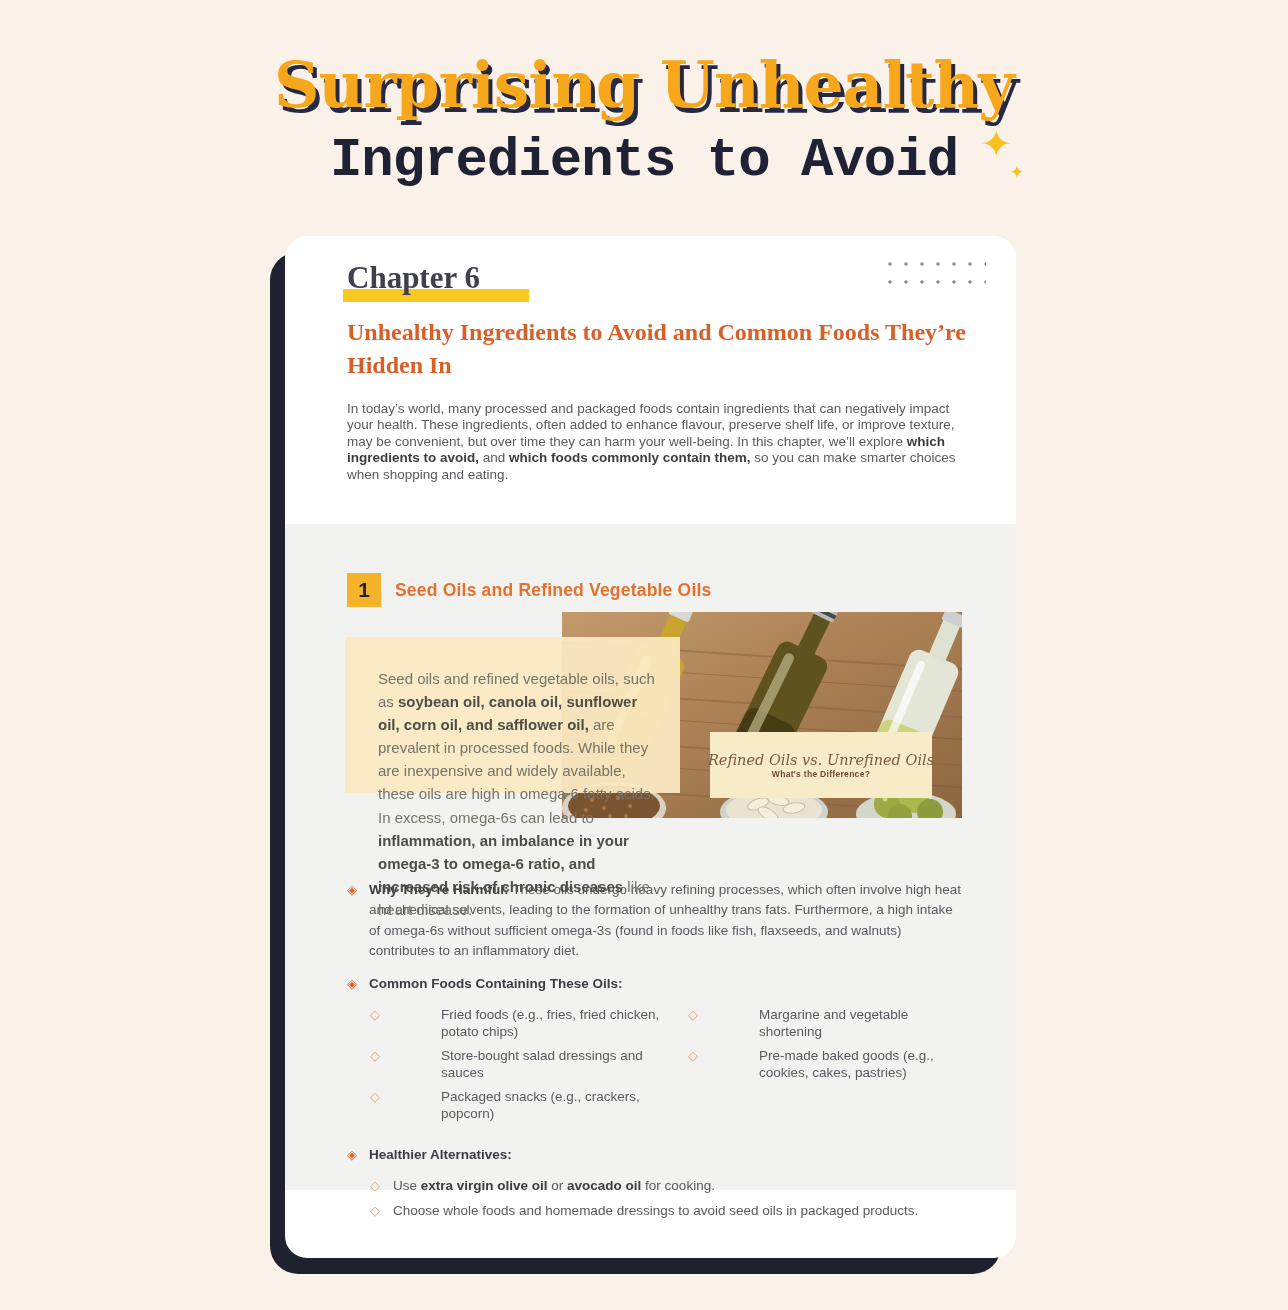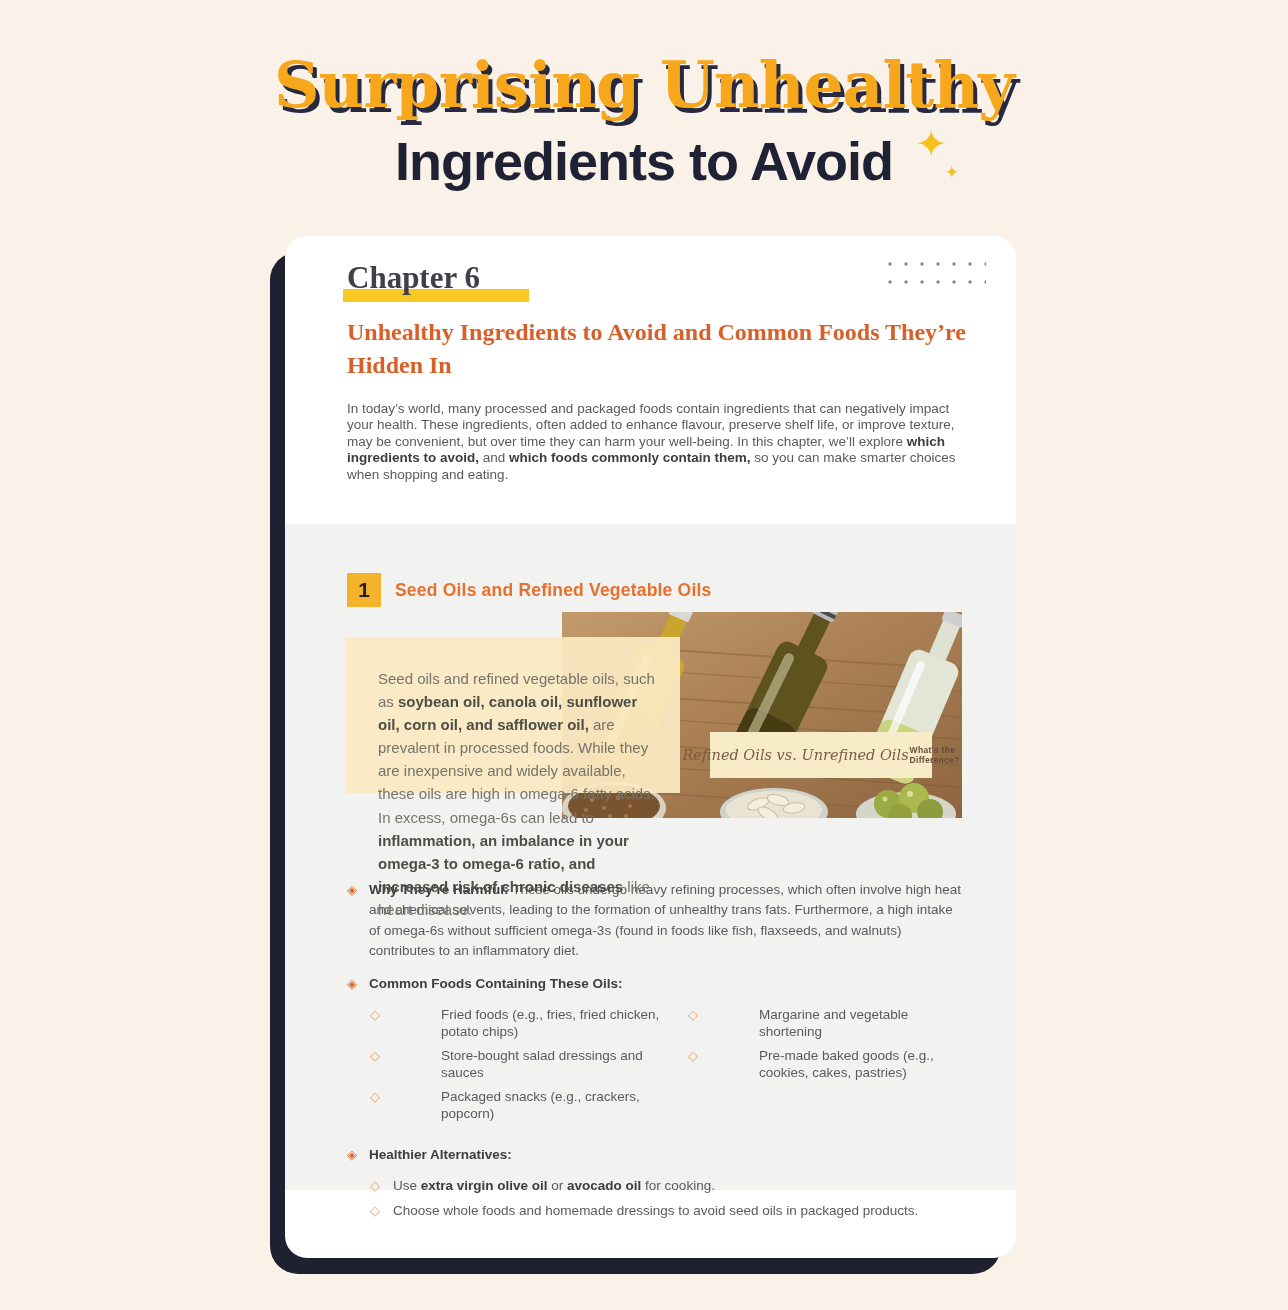--- a/index.html
+++ b/index.html
@@ -13,21 +13,21 @@
 
   
   .hero { position:absolute; top:48px; left:0; width:100%; text-align:center; }
   .hero-1 {
     font-family:"DejaVu Serif", serif; font-weight:bold;
     font-size:63px; letter-spacing:-1px; color:#f6a71b;
     text-shadow:4px 5px 0 #262940;
   }
   .hero-2-wrap { display:inline-block; position:relative; margin-top:8px; }
   .hero-2 {
-    font-family:Liberation Sans, sans-serif; font-weight:bold;
+    font-family:Liberation Mono, monospace; font-weight:bold;
     font-size:54px; letter-spacing:-1px; color:#1f2234;
   }
   .sparkle-big {
     position:absolute; right:-54px; top:-8px; font-size:38px; color:#f7c01d;
     font-family:"DejaVu Sans", sans-serif;
   }
   .sparkle-small {
     position:absolute; right:-66px; top:32px; font-size:17px; color:#f7c01d;
     font-family:"DejaVu Sans", sans-serif;
   }
@@ -86,22 +86,22 @@
     font-weight:bold; font-size:17.5px; color:#e8702d; letter-spacing:0.2px;
   }
 
   
   .photo {
     position:absolute; left:277px; top:88px; width:400px; height:206px;
     overflow:hidden; z-index:1;
   }
   .photo svg { display:block; width:100%; height:100%; }
   .photo-banner {
-    position:absolute; left:148px; top:120px; width:222px; height:46px;
-    background:#f8ecc8; display:flex; flex-direction:row;
+    position:absolute; left:148px; top:120px; width:222px; height:66px;
+    background:#f8ecc8; display:flex; flex-direction:column;
     align-items:center; justify-content:center; gap:1px;
   }
   .banner-title {
     font-family:"DejaVu Serif", serif; font-style:italic; font-size:14.5px;
     color:#7b5b44; white-space:nowrap;
   }
   .banner-sub {
     font-size:8.5px; font-weight:bold; color:#6b4a35; letter-spacing:0.3px;
   }
 

